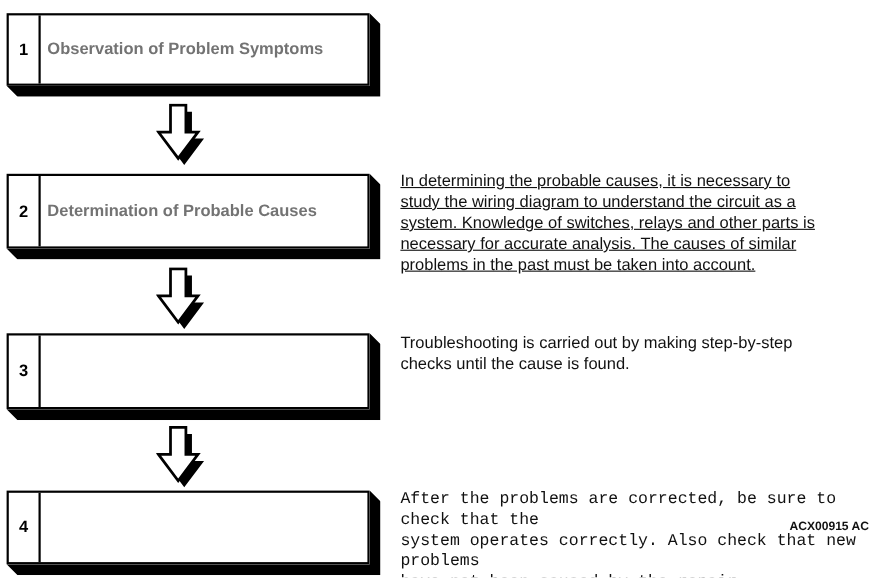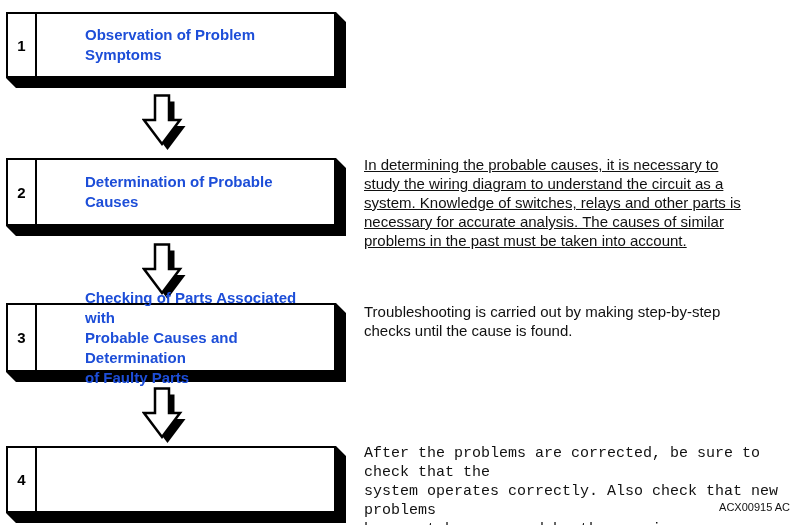--- a/index.html
+++ b/index.html
@@ -57,23 +57,22 @@
     color: #000;
   }
   .step-label {
     flex: 1;
     display: flex;
     align-items: center;
     padding: 0 21px 0 6px;
     font-weight: bold;
     font-size: 15px;
     line-height: 20px;
-    color: #1d4ed8;
+    color: #737373;
     white-space: pre-line;
-    margin-left: 42px;
   }
 
   
   .arrow {
     position: absolute;
     left: 142px;
     width: 44px;
     height: 58px;
   }
 
@@ -85,23 +84,23 @@
     font-size: 15px;
     line-height: 19px;
     color: #111;
     white-space: pre-line;
   }
 
   
   .fig-code {
     position: absolute;
     right: 10px;
-    top: 501px;
+    top: 473px;
     font-size: 11px;
-    font-weight: normal;
+    font-weight: bold;
     color: #111;
   }
 </style>
 </head>
 <body>
 
 <div class="canvas">
 
   <div class="step" style="top:12px; height:76px;">
     <div class="step-shadow"></div>
@@ -131,23 +130,20 @@
 
   <svg class="arrow" style="top:243px;" viewBox="0 0 44 58" aria-hidden="true">
     <path d="M13 1.5 H27 V26 H38 L20 50 L2 26 H13 Z" transform="translate(5.5,6)" fill="#000"></path>
     <path d="M13 1.5 H27 V26 H38 L20 50 L2 26 H13 Z" fill="#fff" stroke="#000" stroke-width="2.5" stroke-linejoin="miter"></path>
   </svg>
 
   <div class="step" style="top:303px; height:79px;">
     <div class="step-shadow"></div>
     <div class="step-face">
       <div class="step-num">3</div>
-      <div class="step-label">Checking of Parts Associated with
-Probable Causes and Determination
-of Faulty Parts</div>
     </div>
   </div>
   <div class="desc" style="top:302px;">Troubleshooting is carried out by making step-by-step
 checks until the cause is found.</div>
 
   <svg class="arrow" style="top:387px;" viewBox="0 0 44 58" aria-hidden="true">
     <path d="M13 1.5 H27 V26 H38 L20 50 L2 26 H13 Z" transform="translate(5.5,6)" fill="#000"></path>
     <path d="M13 1.5 H27 V26 H38 L20 50 L2 26 H13 Z" fill="#fff" stroke="#000" stroke-width="2.5" stroke-linejoin="miter"></path>
   </svg>
 

